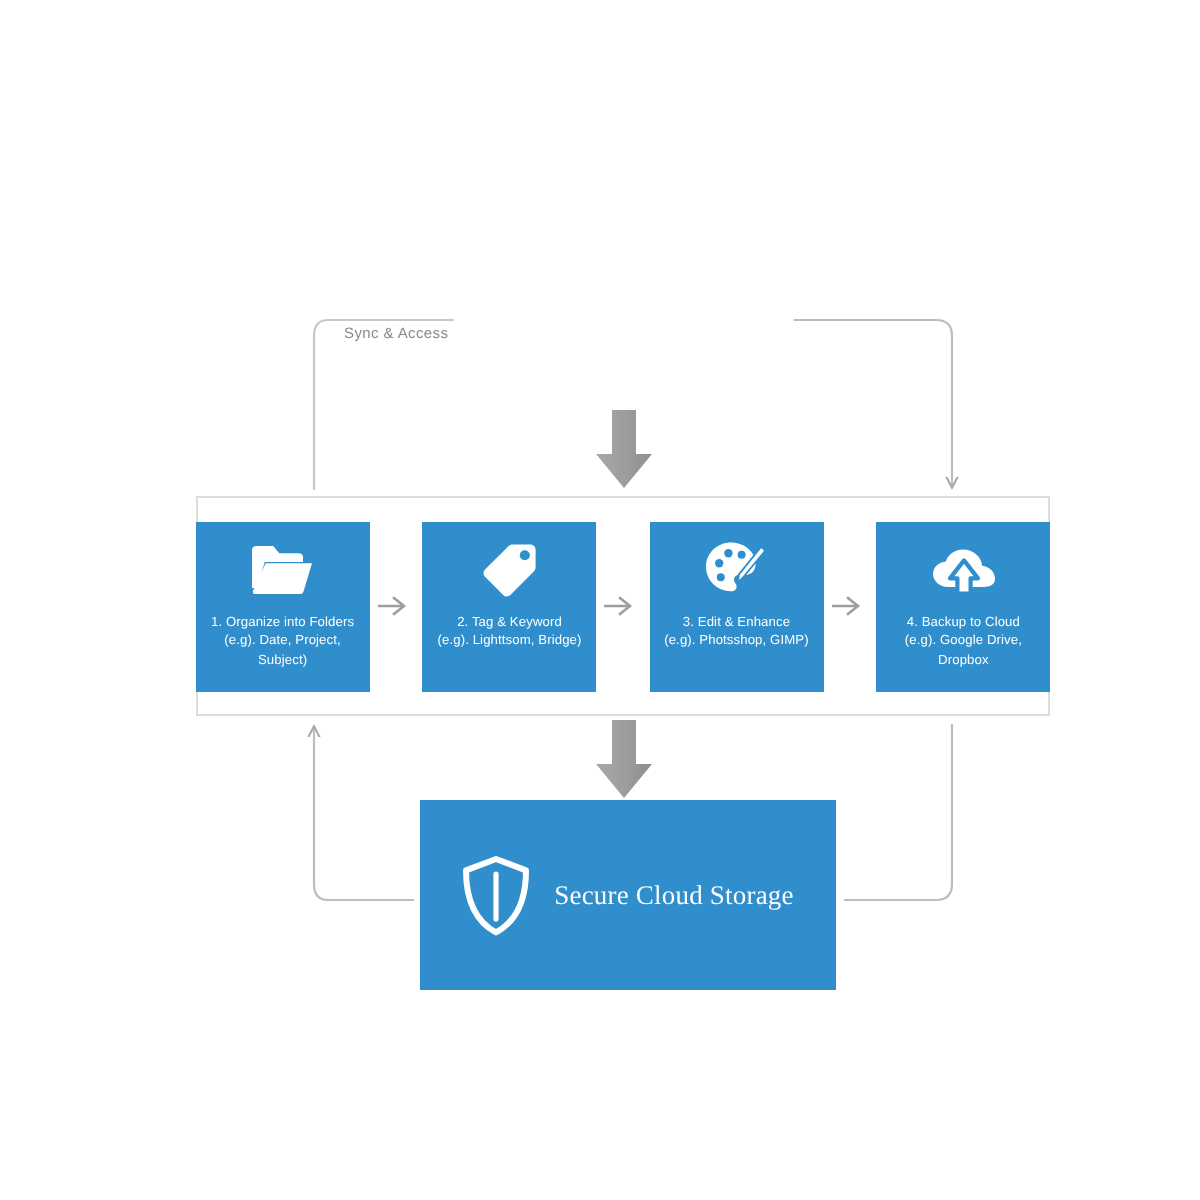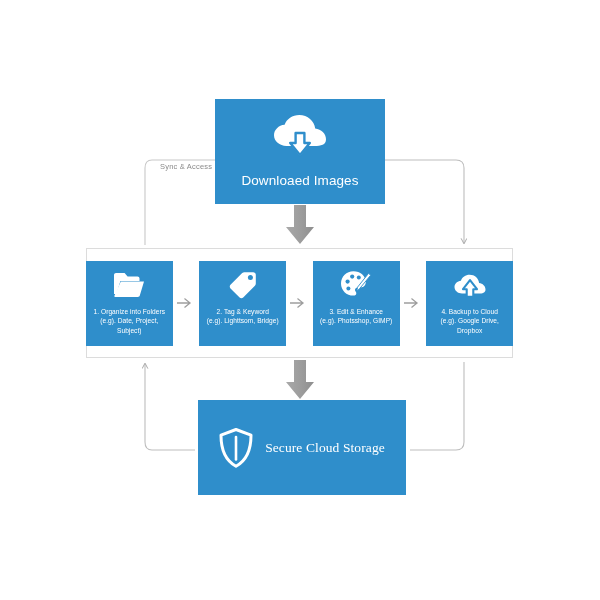--- a/index.html
+++ b/index.html
@@ -2,21 +2,21 @@
 <html><head>
 <meta charset="utf-8">
 <style>
   html,body{margin:0;padding:0;}
   body{
     width:600px;height:600px;
     background:#ffffff;
     font-family:"Liberation Sans", sans-serif;
     overflow:hidden;
   }
-  #canvas{position:relative;width:492px;height:600px;}
+  #canvas{position:relative;width:492px;height:600px;margin-left:12px;}
 
   
   #wires{position:absolute;left:0;top:0;width:600px;height:600px;}
 
   
   .blue-box{
     position:absolute;
     background:#2f8ecb;
     color:#ffffff;
     display:flex;
@@ -106,32 +106,20 @@
 
     <path d="M385,160 L456,160 Q464,160 464,168 L464,243" fill="none" stroke="#bdbdbd" stroke-width="1.1" marker-end="url(#arrowThin)"></path>
 
     <path d="M464,362 L464,442 Q464,450 456,450 L410,450" fill="none" stroke="#bdbdbd" stroke-width="1.1"></path>
 
     <path d="M195,450 L152,450 Q145,450 145,442 L145,364" fill="none" stroke="#bdbdbd" stroke-width="1.1" marker-end="url(#arrowThin)"></path>
   </svg>
 
   <div id="sync-label">Sync &amp; Access</div>
 
-  <div class="blue-box" id="node-downloaded">
-    <div class="icon-wrap">
-      <svg width="58" height="42" viewBox="0 0 58 42" xmlns="http://www.w3.org/2000/svg">
-        <path d="M15.5,31 C8.6,31 3,26.2 3,20.3 C3,14.8 7.6,10.3 13.6,9.8
-                 C15.6,4.1 21.4,0 28.3,0 C36.6,0 43.4,5.9 44.2,13.5
-                 C50.2,14.1 55,18.7 55,24.3 C55,30 49.9,31 43.5,31 Z" fill="#ffffff"></path>
-        <path d="M24.6,19 L33.4,19 L33.4,29 L38.8,29 L29,41 L19.2,29 L24.6,29 Z" fill="#ffffff"></path>
-        <path d="M24.6,18 L33.4,18 L33.4,28 L38.8,28 L29,40 L19.2,28 L24.6,28 Z" fill="#ffffff" stroke="#2f8ecb" stroke-width="2.4" stroke-linejoin="round"></path>
-      </svg>
-    </div>
-    <div class="node-title">Downloaed Images</div>
-  </div>
 
   <div class="block-arrow" style="left:285px;top:205px;">
     <svg width="30" height="40" viewBox="0 0 30 40" xmlns="http://www.w3.org/2000/svg">
       <defs>
         <linearGradient id="gA" x1="0" y1="0" x2="1" y2="0">
           <stop offset="0%" stop-color="#a9a9a9"></stop>
           <stop offset="55%" stop-color="#9c9c9c"></stop>
           <stop offset="100%" stop-color="#8e8e8e"></stop>
         </linearGradient>
       </defs>

